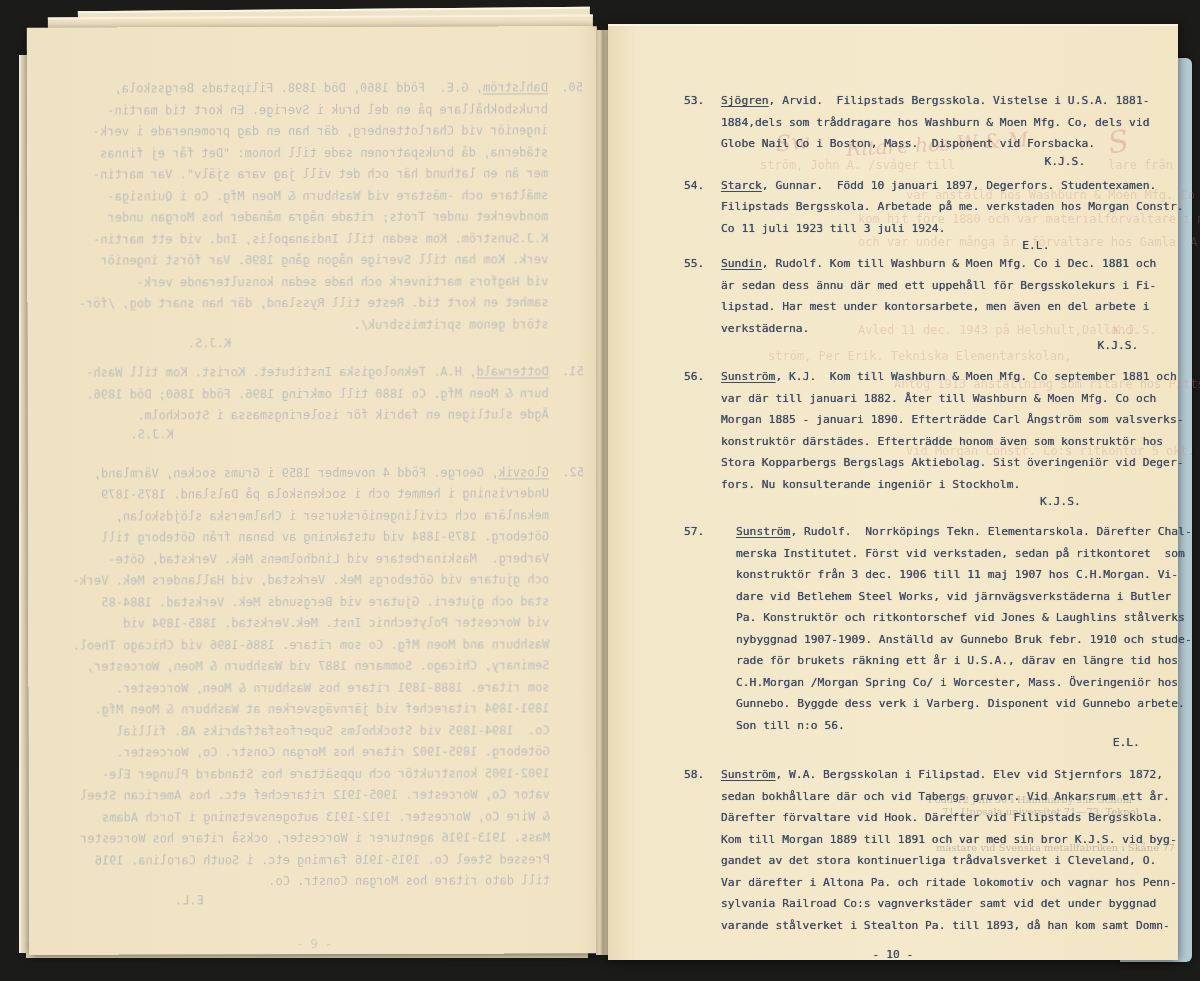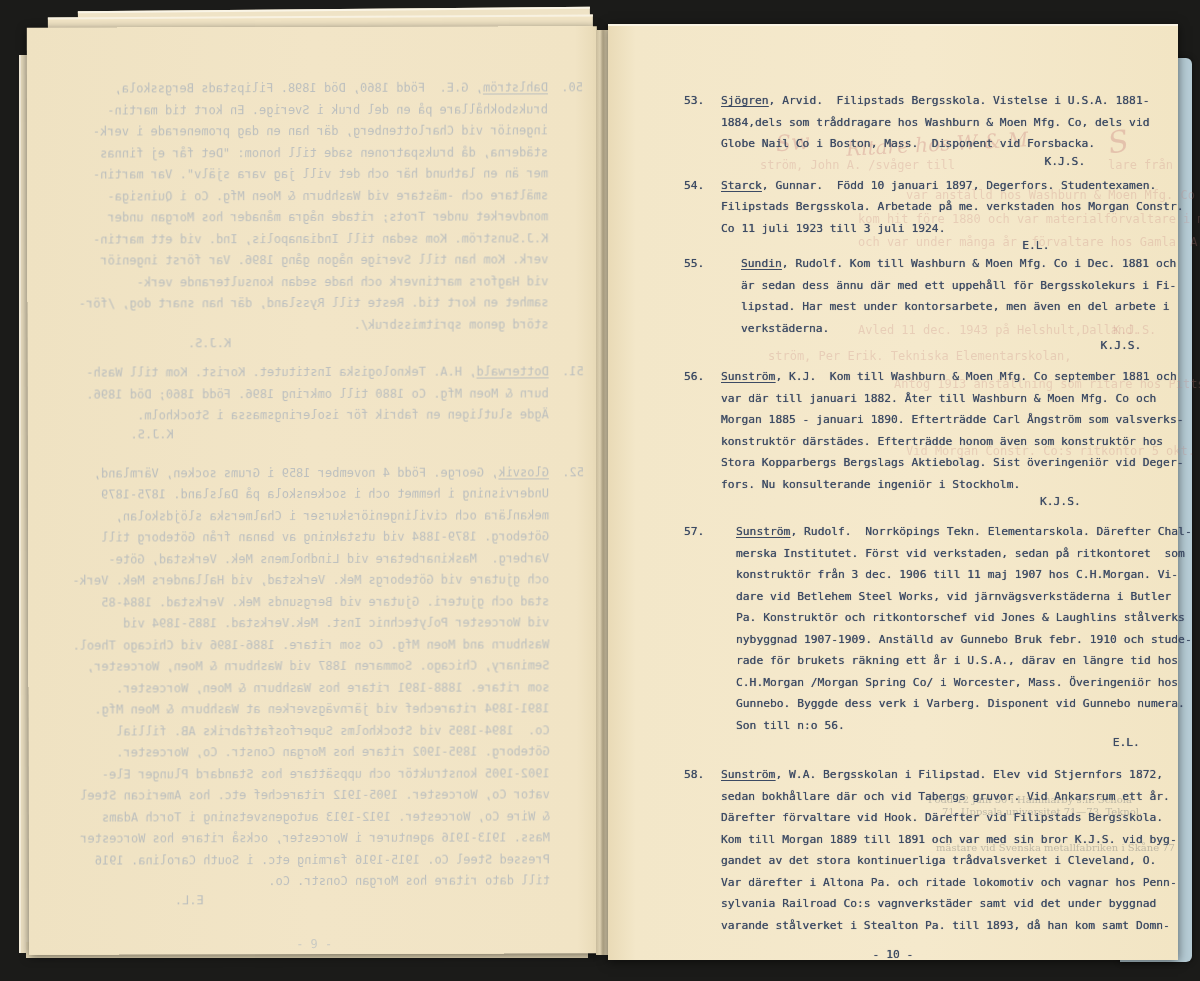--- a/index.html
+++ b/index.html
@@ -20,21 +20,21 @@
   .page-right{left:608px;top:24px;width:570px;height:934px;
               background:linear-gradient(90deg,#e9dab6 0,#f3e7c9 28px,#f5e9cc 55%,#f2e5c4 100%);
               border-top:2px solid #f9f3e3;}
   .spine{position:absolute;left:596px;top:30px;width:12px;height:925px;
          background:linear-gradient(90deg,#c9bc9d 0,#e4d7b6 4px,#b7aa8b 7px,#ddd0af 10px);}
   
   .entries{position:absolute;left:76px;top:64px;right:14px;}
   .entry{display:flex;margin-bottom:8px;}
   .page-right .entry:nth-child(1){margin-bottom:6px;}
   .page-right .entry:nth-child(2){margin-bottom:0;}
-  .page-right .entry:nth-child(3){margin-bottom:13px;gap:20px;}
+  .page-right .entry:nth-child(3){margin-bottom:13px;}
   .page-right .entry:nth-child(4){margin-bottom:12px;}
   .page-right .entry:nth-child(5){margin-bottom:14px;gap:15px;}
   .num{flex:none;width:37px;}
   .body{flex:1;min-width:0;}
   .page-right .entries,.page-right .pagenum{color:#3c4a63;font-size:11.3px;
         text-shadow:0 0 .7px rgba(60,74,99,.85);}
   .line{white-space:pre;line-height:21.5px;height:21.5px;}
   .num{line-height:21.5px;}
   .surname{text-decoration:underline;text-underline-offset:2px;}
   .sig{line-height:14px;height:14px;white-space:pre;}
@@ -189,21 +189,21 @@
           <span class="num">57.</span>
           <div class="body">
             <div class="line"><span class="surname">Sunström</span>, Rudolf.  Norrköpings Tekn. Elementarskola. Därefter Chal-</div>
             <div class="line">merska Institutet. Först vid verkstaden, sedan på ritkontoret  som</div>
             <div class="line">konstruktör från 3 dec. 1906 till 11 maj 1907 hos C.H.Morgan. Vi-</div>
             <div class="line">dare vid Betlehem Steel Works, vid järnvägsverkstäderna i Butler</div>
             <div class="line">Pa. Konstruktör och ritkontorschef vid Jones &amp; Laughlins stålverks</div>
             <div class="line">nybyggnad 1907-1909. Anställd av Gunnebo Bruk febr. 1910 och stude-</div>
             <div class="line">rade för brukets räkning ett år i U.S.A., därav en längre tid hos</div>
             <div class="line">C.H.Morgan /Morgan Spring Co/ i Worcester, Mass. Överingeniör hos</div>
-            <div class="line">Gunnebo. Byggde dess verk i Varberg. Disponent vid Gunnebo numera.</div>
+            <div class="line">Gunnebo. Byggde dess verk i Varberg. Disponent vid Gunnebo arbete.</div>
             <div class="line">Son till n:o 56.</div>
             <div class="sig" style="padding-left: 88%;">E.L.</div>
           </div>
         </div>
         <div class="entry">
           <span class="num">58.</span>
           <div class="body">
             <div class="line"><span class="surname">Sunström</span>, W.A. Bergsskolan i Filipstad. Elev vid Stjernfors 1872,</div>
             <div class="line">sedan bokhållare där och vid Tabergs gruvor. Vid Ankarsrum ett år.</div>
             <div class="line">Därefter förvaltare vid Hook. Därefter vid Filipstads Bergsskola.</div>

